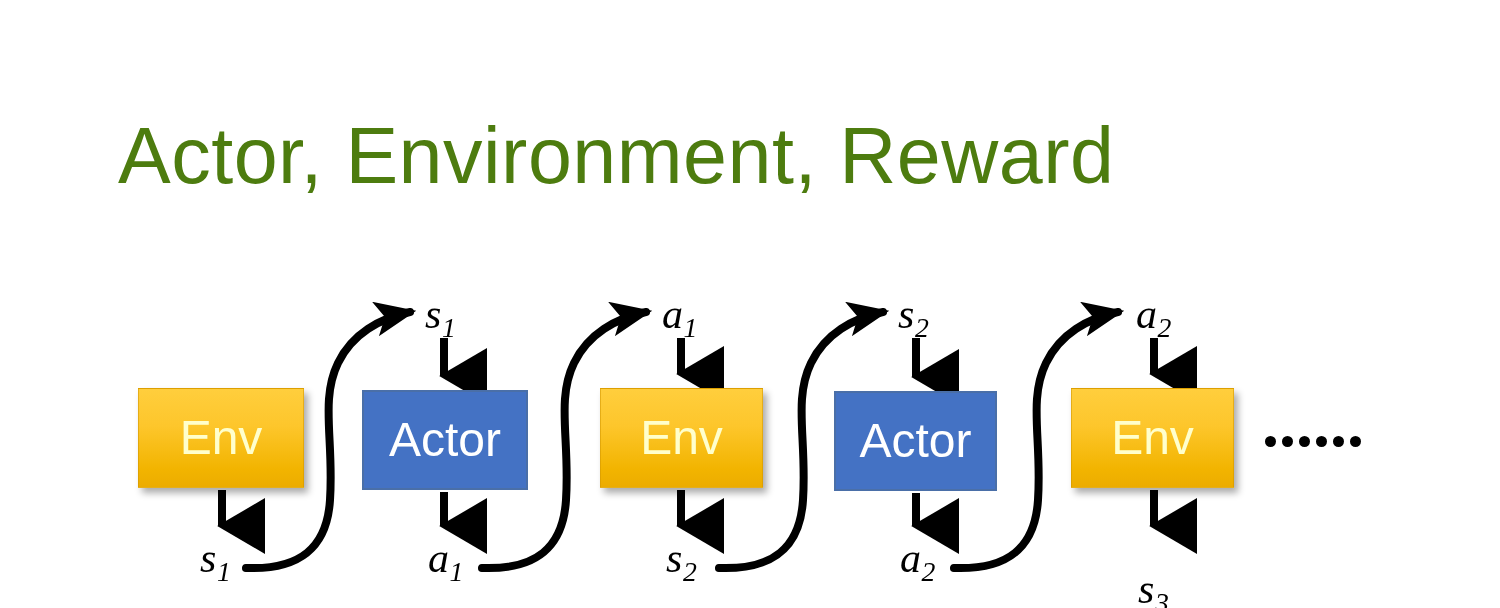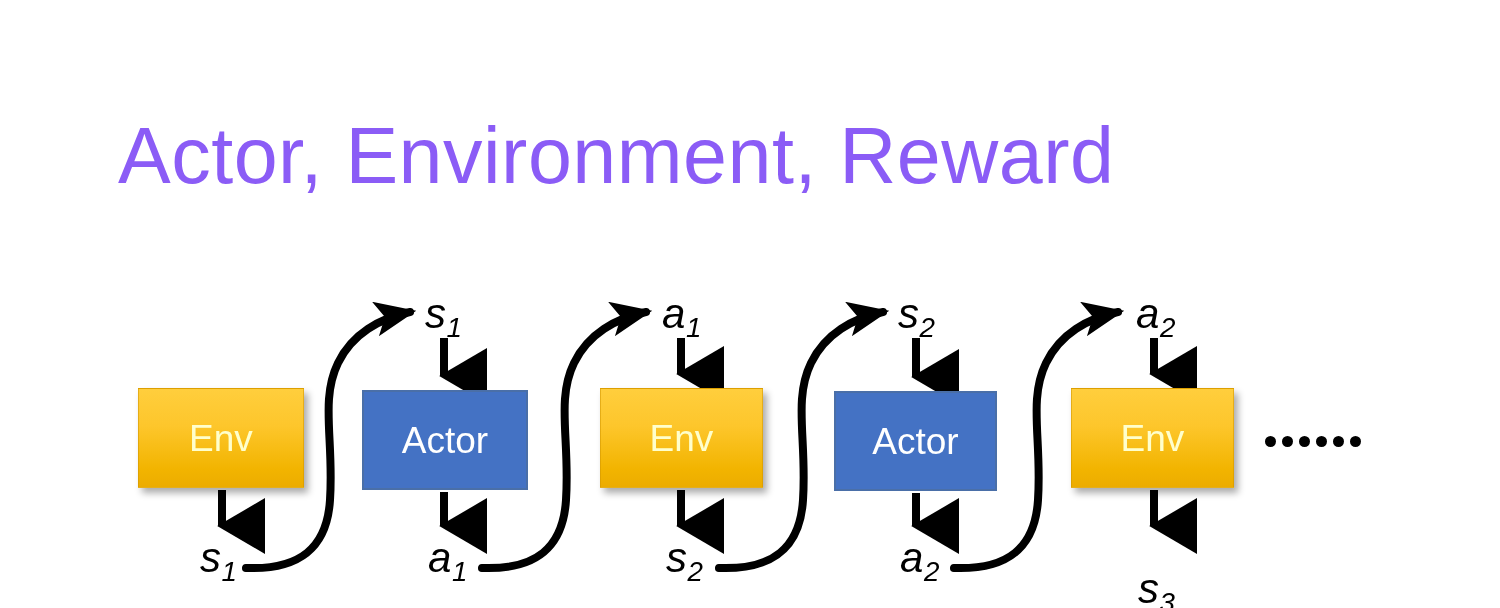--- a/index.html
+++ b/index.html
@@ -18,21 +18,21 @@
 
   
   #slide-title {
     position: absolute;
     left: 118px;
     top: 116px;
     font-family: "Liberation Sans", sans-serif;
     font-size: 79px;
     font-weight: 300;
     letter-spacing: 0.5px;
-    color: #8b5cf6;
+    color: #4d7c0f;
     white-space: nowrap;
     line-height: 1.0;
   }
 
   
   #diagram {
     position: absolute;
     left: 0;
     top: 0;
     width: 1500px;
@@ -49,42 +49,42 @@
 
   
   .node {
     position: absolute;
     box-sizing: border-box;
     display: flex;
     align-items: center;
     justify-content: center;
     font-family: "Liberation Sans", sans-serif;
     font-weight: 400;
-    font-size: 37px;
+    font-size: 48px;
     line-height: 1;
     user-select: none;
   }
   .node.env {
     background: linear-gradient(to bottom, #FFCE3D 0%, #FDC62B 38%, #F2B400 82%, #ECAC00 100%);
     color: #FFFFCC;
     border: 1px solid rgba(210,150,0,0.55);
     box-shadow: 4px 5px 7px rgba(0,0,0,0.33);
   }
   .node.actor {
     background: #4472C4;
     color: #FFFFFF;
     border: 2px solid #4A6FA8;
     box-shadow: none;
     text-align: right;
   }
 
   
   .math-label {
     position: absolute;
-    font-family: Liberation Sans, sans-serif;
+    font-family: Liberation Serif, serif;
     font-style: italic;
     font-weight: 400;
     font-size: 42px;
     color: #000000;
     line-height: 1;
     white-space: nowrap;
     user-select: none;
   }
   .math-label .sub {
     font-size: 0.66em;

